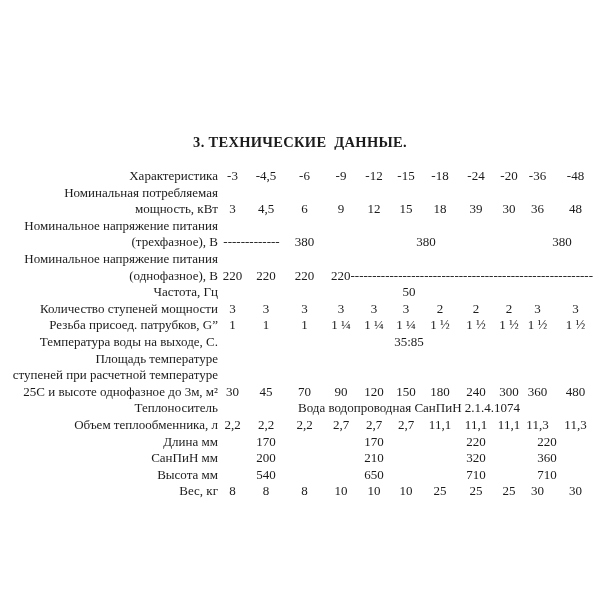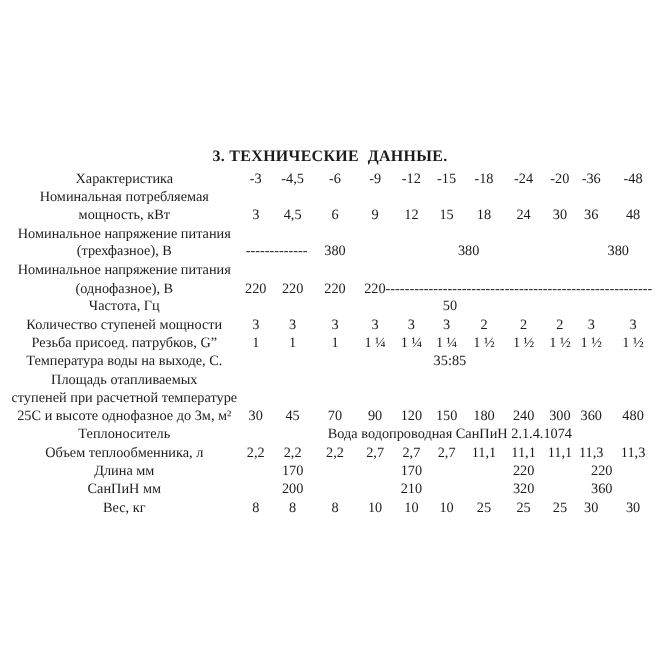--- a/index.html
+++ b/index.html
@@ -5,41 +5,41 @@
   html, body { margin: 0; padding: 0; }
   body {
     width: 600px; height: 600px;
     background: #ffffff;
     color: #1b1b1b;
     font-family: "Liberation Serif", serif;
     overflow: hidden;
   }
   .page { padding-top: 134px; }
   .title {
-    margin: 0 0 3px 0;
+    margin: 0 0 17px 0;
     font-size: 14.5px;
     font-weight: bold;
     text-align: center;
     white-space: pre;
     letter-spacing: 0.3px;
   }
   table.tech {
     border-collapse: collapse;
     table-layout: fixed;
     width: 592px;
     margin-left: 8px;
     font-size: 13px;
     line-height: 16.6px;
   }
   table.tech td {
     padding: 0;
     vertical-align: bottom;
     white-space: nowrap;
   }
-  td.lbl { text-align: center; overflow: visible; }
+  td.lbl { text-align: right; overflow: visible; }
   td.val { text-align: center; overflow: hidden; }
   td.val.left { text-align: center; }
 </style>
 </head>
 <body>
 
 <div class="page">
   <h1 class="title">3. ТЕХНИЧЕСКИЕ  ДАННЫЕ.</h1>
   <table class="tech">
     <colgroup>
@@ -76,21 +76,21 @@
             <div>Номинальная потребляемая</div>
             <div>мощность, кВт</div>
           </td>
           <td class="val">3</td>
           <td class="val">4,5</td>
           <td class="val">6</td>
           <td class="val">9</td>
           <td class="val">12</td>
           <td class="val">15</td>
           <td class="val">18</td>
-          <td class="val">24</td>
+          <td class="val">39</td>
           <td class="val">30</td>
           <td class="val">36</td>
           <td class="val">48</td>
         </tr>
         <tr>
           <td class="lbl">
             <div>Номинальное напряжение питания</div>
             <div>(трехфазное), В</div>
           </td>
           <td class="val" colspan="2">-------------</td>
@@ -149,21 +149,21 @@
           <td class="val">1 ½</td>
         </tr>
         <tr>
           <td class="lbl">
             <div>Температура воды на выходе, С.</div>
           </td>
           <td class="val" colspan="11">35:85</td>
         </tr>
         <tr>
           <td class="lbl">
-            <div>Площадь отапливаемых</div>
+            <div>Площадь температуре</div>
             <div>ступеней при расчетной температуре</div>
             <div>25С и высоте однофазное до 3м, м²</div>
           </td>
           <td class="val">30</td>
           <td class="val">45</td>
           <td class="val">70</td>
           <td class="val">90</td>
           <td class="val">120</td>
           <td class="val">150</td>
           <td class="val">180</td>
@@ -213,20 +213,32 @@
           <td class="val"></td>
           <td class="val">200</td>
           <td class="val" colspan="2"></td>
           <td class="val">210</td>
           <td class="val" colspan="2"></td>
           <td class="val">320</td>
           <td class="val" colspan="3">360</td>
         </tr>
         <tr>
           <td class="lbl">
+            <div>Высота мм</div>
+          </td>
+          <td class="val"></td>
+          <td class="val">540</td>
+          <td class="val" colspan="2"></td>
+          <td class="val">650</td>
+          <td class="val" colspan="2"></td>
+          <td class="val">710</td>
+          <td class="val" colspan="3">710</td>
+        </tr>
+        <tr>
+          <td class="lbl">
             <div>Вес, кг</div>
           </td>
           <td class="val">8</td>
           <td class="val">8</td>
           <td class="val">8</td>
           <td class="val">10</td>
           <td class="val">10</td>
           <td class="val">10</td>
           <td class="val">25</td>
           <td class="val">25</td>

